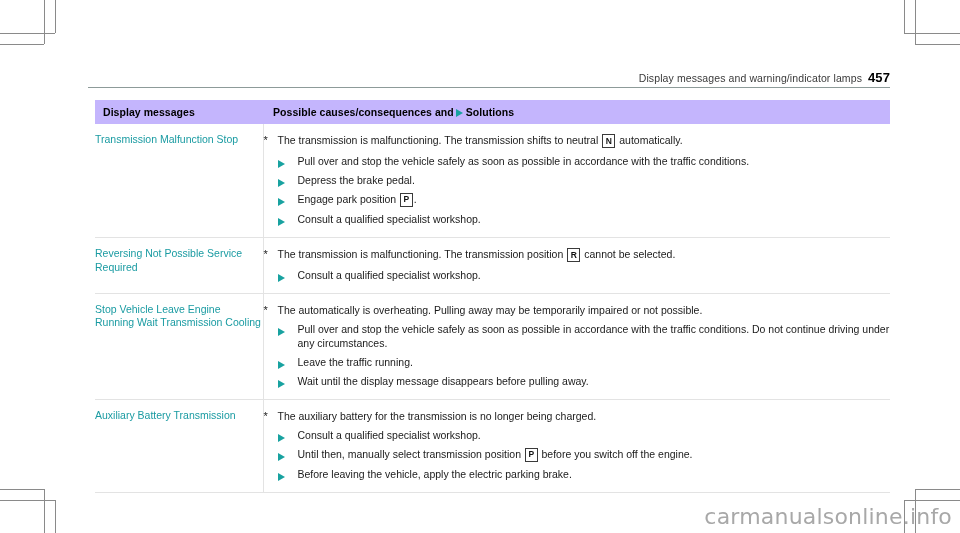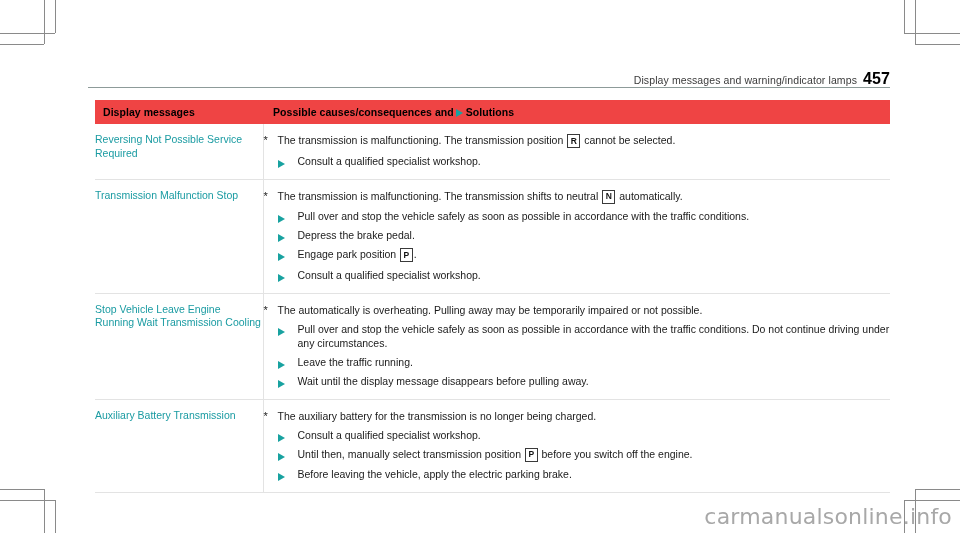--- a/index.html
+++ b/index.html
@@ -31,21 +31,21 @@
     top: 70px;
     width: 802px;
     text-align: right;
     font-size: 10.5px;
     color: #3a3a3a;
     letter-spacing: 0.1px;
     white-space: nowrap;
   }
   .running-head .page-no {
     font-weight: bold;
-    font-size: 16px;
+    font-size: 13px;
     color: #000;
     margin-left: 6px;
   }
   .head-rule {
     position: absolute;
     left: 88px;
     top: 87px;
     width: 802px;
     height: 1px;
     background: #8d9b99;
@@ -61,21 +61,21 @@
     table-layout: fixed;
   }
   .tbl td, .tbl th {
     vertical-align: top;
     padding: 0;
   }
   .col-left  { width: 168px; }
   .col-right { width: 627px; }
 
   .thead-row th {
-    background: #ef4444;
+    background: #c4b5fd;
     font-size: 10.5px;
     font-weight: bold;
     color: #000;
     padding: 6px 8px 6px 8px;
     text-align: left;
     letter-spacing: 0.05px;
     white-space: nowrap;
   }
   .thead-row th.col-right { padding-left: 10px; }
 
@@ -230,62 +230,62 @@
     <tr class="thead-row">
       <th class="col-left">Display messages</th>
       <th class="col-right">
         <span>Possible causes/consequences and</span><span class="hdr-tri"></span><span>Solutions</span>
       </th>
     </tr>
   </thead>
   <tbody id="tbody">
       <tr class="row">
         <td class="cell-left col-left">
+          <div class="msg">Transmission Malfunction Stop</div>
+        </td>
+        <td class="cell-right col-right">
+          <div class="cause">
+            <span class="star">*</span>
+            <span class="ctext">The transmission is malfunctioning. The transmission shifts to neutral <span class="pos">N</span> automatically.</span>
+          </div>
+          <div class="sol">
+            <span class="tri"><span class="tri-glyph"></span></span>
+            <span class="stext">Pull over and stop the vehicle safely as soon as possible in accordance with the traffic conditions.</span>
+          </div>
+          <div class="sol">
+            <span class="tri"><span class="tri-glyph"></span></span>
+            <span class="stext">Depress the brake pedal.</span>
+          </div>
+          <div class="sol">
+            <span class="tri"><span class="tri-glyph"></span></span>
+            <span class="stext">Engage park position <span class="pos">P</span>.</span>
+          </div>
+          <div class="sol">
+            <span class="tri"><span class="tri-glyph"></span></span>
+            <span class="stext">Consult a qualified specialist workshop.</span>
+          </div>
+        </td>
+      </tr>
+      <tr class="row">
+        <td class="cell-left col-left">
           <div class="msg">Reversing Not Possible Service Required</div>
         </td>
         <td class="cell-right col-right">
           <div class="cause">
             <span class="star">*</span>
             <span class="ctext">The transmission is malfunctioning. The transmission position <span class="pos">R</span> cannot be selected.</span>
           </div>
           <div class="sol">
             <span class="tri"><span class="tri-glyph"></span></span>
             <span class="stext">Consult a qualified specialist workshop.</span>
           </div>
         </td>
       </tr>
       <tr class="row">
         <td class="cell-left col-left">
-          <div class="msg">Transmission Malfunction Stop</div>
-        </td>
-        <td class="cell-right col-right">
-          <div class="cause">
-            <span class="star">*</span>
-            <span class="ctext">The transmission is malfunctioning. The transmission shifts to neutral <span class="pos">N</span> automatically.</span>
-          </div>
-          <div class="sol">
-            <span class="tri"><span class="tri-glyph"></span></span>
-            <span class="stext">Pull over and stop the vehicle safely as soon as possible in accordance with the traffic conditions.</span>
-          </div>
-          <div class="sol">
-            <span class="tri"><span class="tri-glyph"></span></span>
-            <span class="stext">Depress the brake pedal.</span>
-          </div>
-          <div class="sol">
-            <span class="tri"><span class="tri-glyph"></span></span>
-            <span class="stext">Engage park position <span class="pos">P</span>.</span>
-          </div>
-          <div class="sol">
-            <span class="tri"><span class="tri-glyph"></span></span>
-            <span class="stext">Consult a qualified specialist workshop.</span>
-          </div>
-        </td>
-      </tr>
-      <tr class="row">
-        <td class="cell-left col-left">
           <div class="msg">Stop Vehicle Leave Engine Running Wait Transmission Cooling</div>
         </td>
         <td class="cell-right col-right">
           <div class="cause">
             <span class="star">*</span>
             <span class="ctext">The automatically is overheating. Pulling away may be temporarily impaired or not possible.</span>
           </div>
           <div class="sol">
             <span class="tri"><span class="tri-glyph"></span></span>
             <span class="stext">Pull over and stop the vehicle safely as soon as possible in accordance with the traffic conditions. Do not continue driving under any circumstances.</span>

